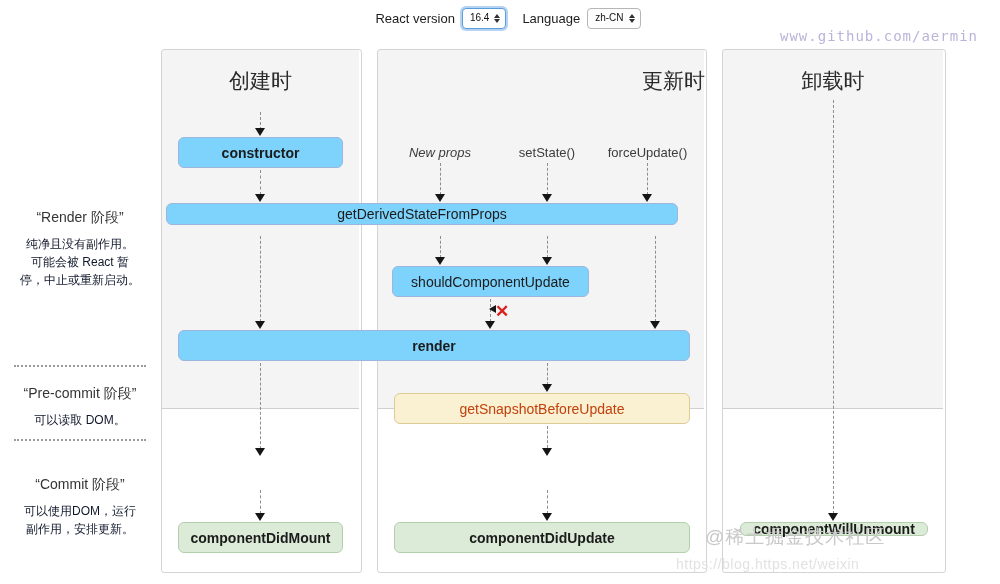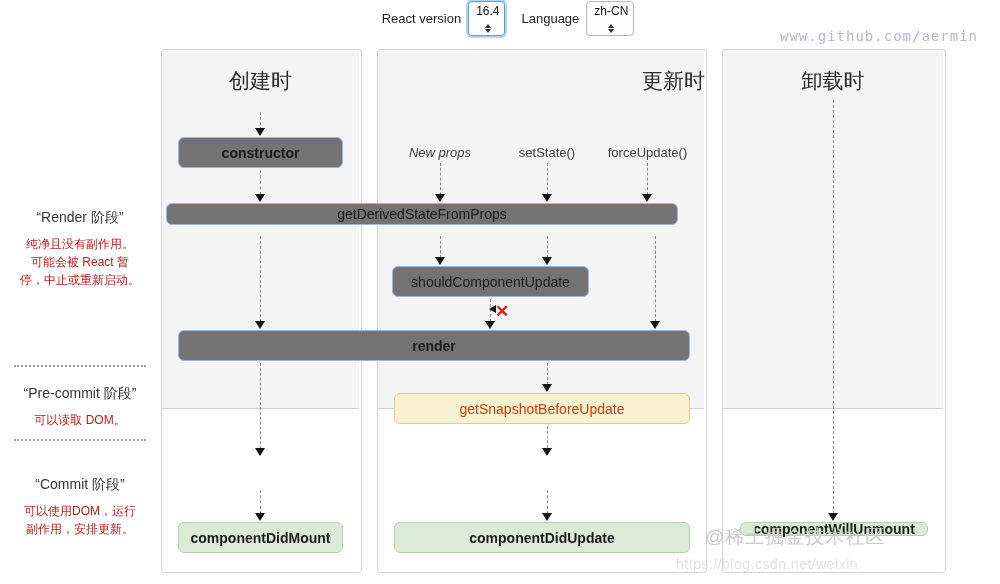--- a/index.html
+++ b/index.html
@@ -39,24 +39,23 @@
     color: #1d1d1d;
   }
   .select-box {
     display: inline-flex;
     align-items: center;
     gap: 5px;
     padding: 1px 5px 2px 7px;
     border: 1px solid #b6b6b6;
     border-radius: 4px;
     background: #fdfdfd;
-    font-size: 12px;
+    font-size: 10px;
     color: #111;
     line-height: 16px;
-    flex-direction: column;
   }
   .select-box.focused {
     border: 1px solid #5b9dd9;
     box-shadow: 0 0 0 2px rgba(120,175,235,0.55);
     background: #ffffff;
   }
   .stepper {
     display: inline-flex;
     flex-direction: column;
     line-height: 0;
@@ -154,21 +153,21 @@
     left: 4px;
   }
   .phase-title {
     font-size: 14px;
     color: #343434;
     white-space: nowrap;
     margin-bottom: 8px;
   }
   .phase-desc {
     font-size: 12px;
-    color: #b91c1c;
+    color: #0f172a;
     line-height: 18px;
   }
   #phase-render    { top: 209px; }
   #phase-precommit { top: 385px; }
   #phase-commit    { top: 476px; }
 
   .dotted-sep {
     position: absolute;
     left: 14px;
     width: 132px;
@@ -184,21 +183,21 @@
     box-sizing: border-box;
     display: flex;
     align-items: center;
     justify-content: center;
     border-radius: 6px;
     font-size: 14px;
     white-space: nowrap;
     text-align: center;
   }
   .blue {
-    background: #737373;
+    background: #7dd3fc;
     border: 1px solid #9cb6dd;
     color: #1b1b1b;
   }
   .blue.bold { font-weight: bold; }
   .yellow {
     background: #faf0d2;
     border: 1px solid #ddcb96;
     color: #c2410c;
   }
   .green {
@@ -396,13 +395,13 @@
 
   <div class="lc-box green" id="box-cdm">componentDidMount</div>
 
   <div class="lc-box green" id="box-cdu">componentDidUpdate</div>
 
   <div class="lc-box green" id="box-cwu">componentWillUnmount</div>
 
 </div>
 
 <div class="wm-juejin">@稀土掘金技术社区</div>
-<div class="wm-csdn">https://blog.csdn.net/weixin</div>
+<div class="wm-csdn">https://blog.https.net/weixin</div>
 
 </body></html>

